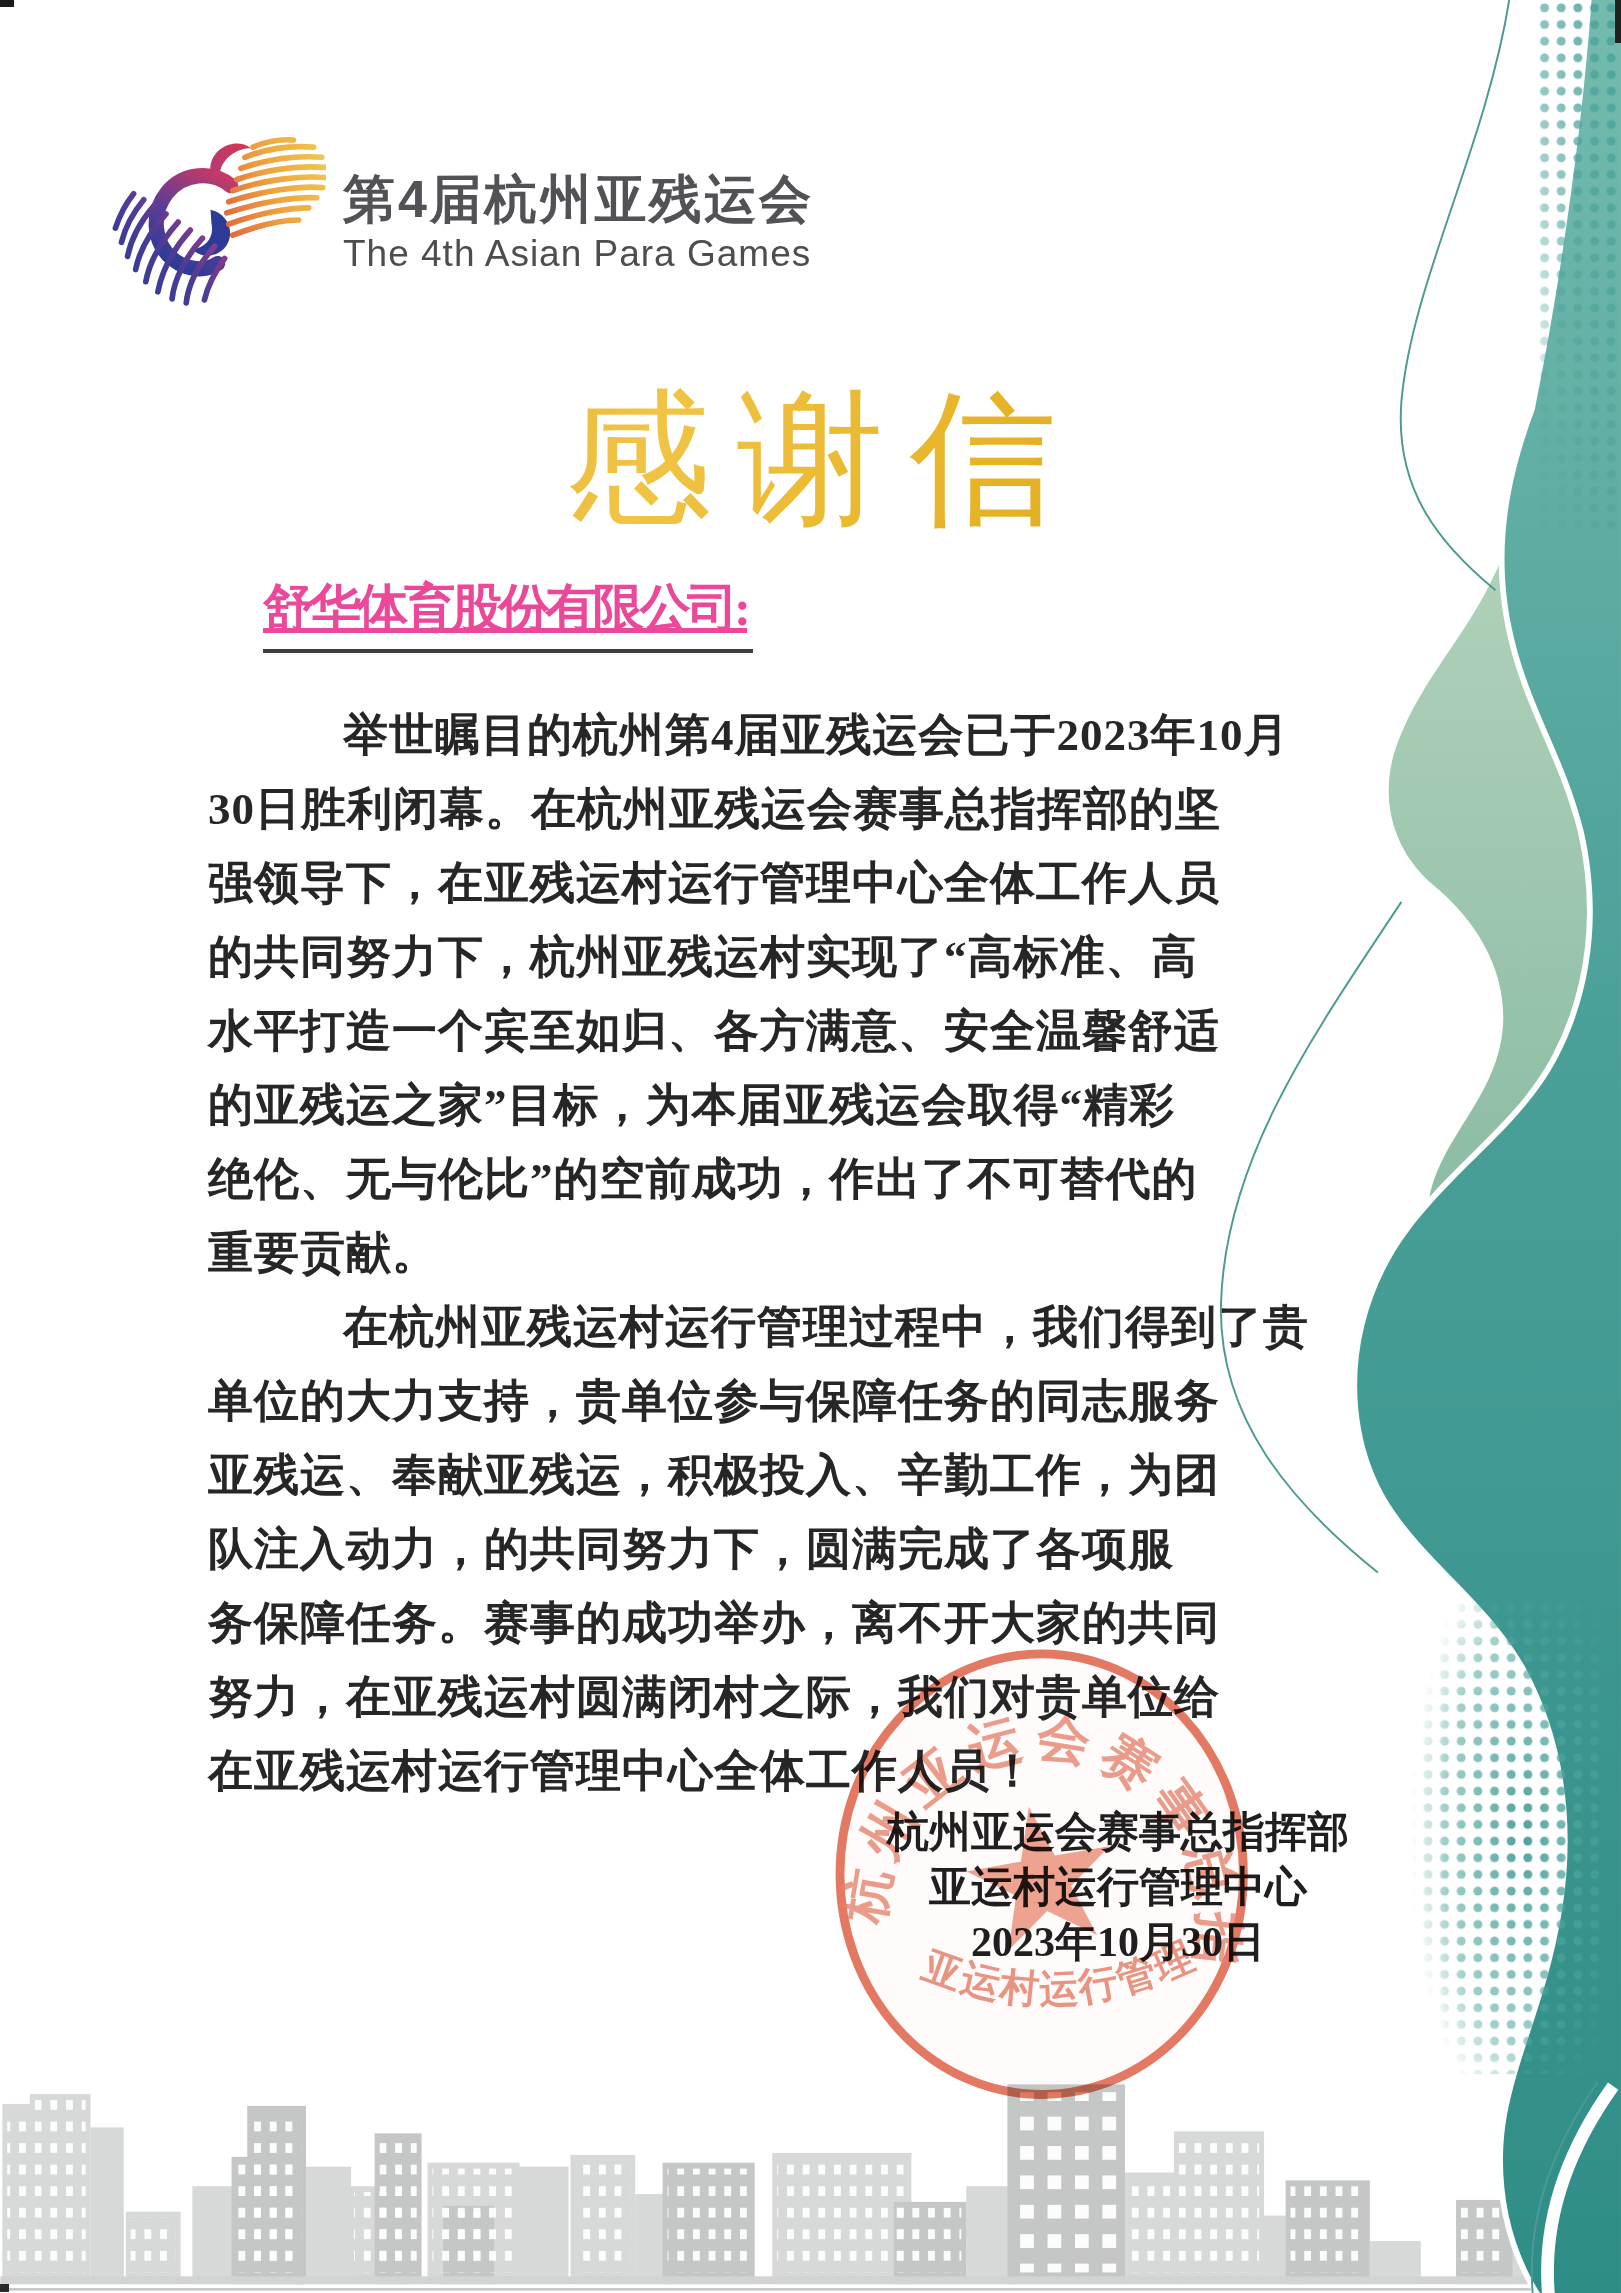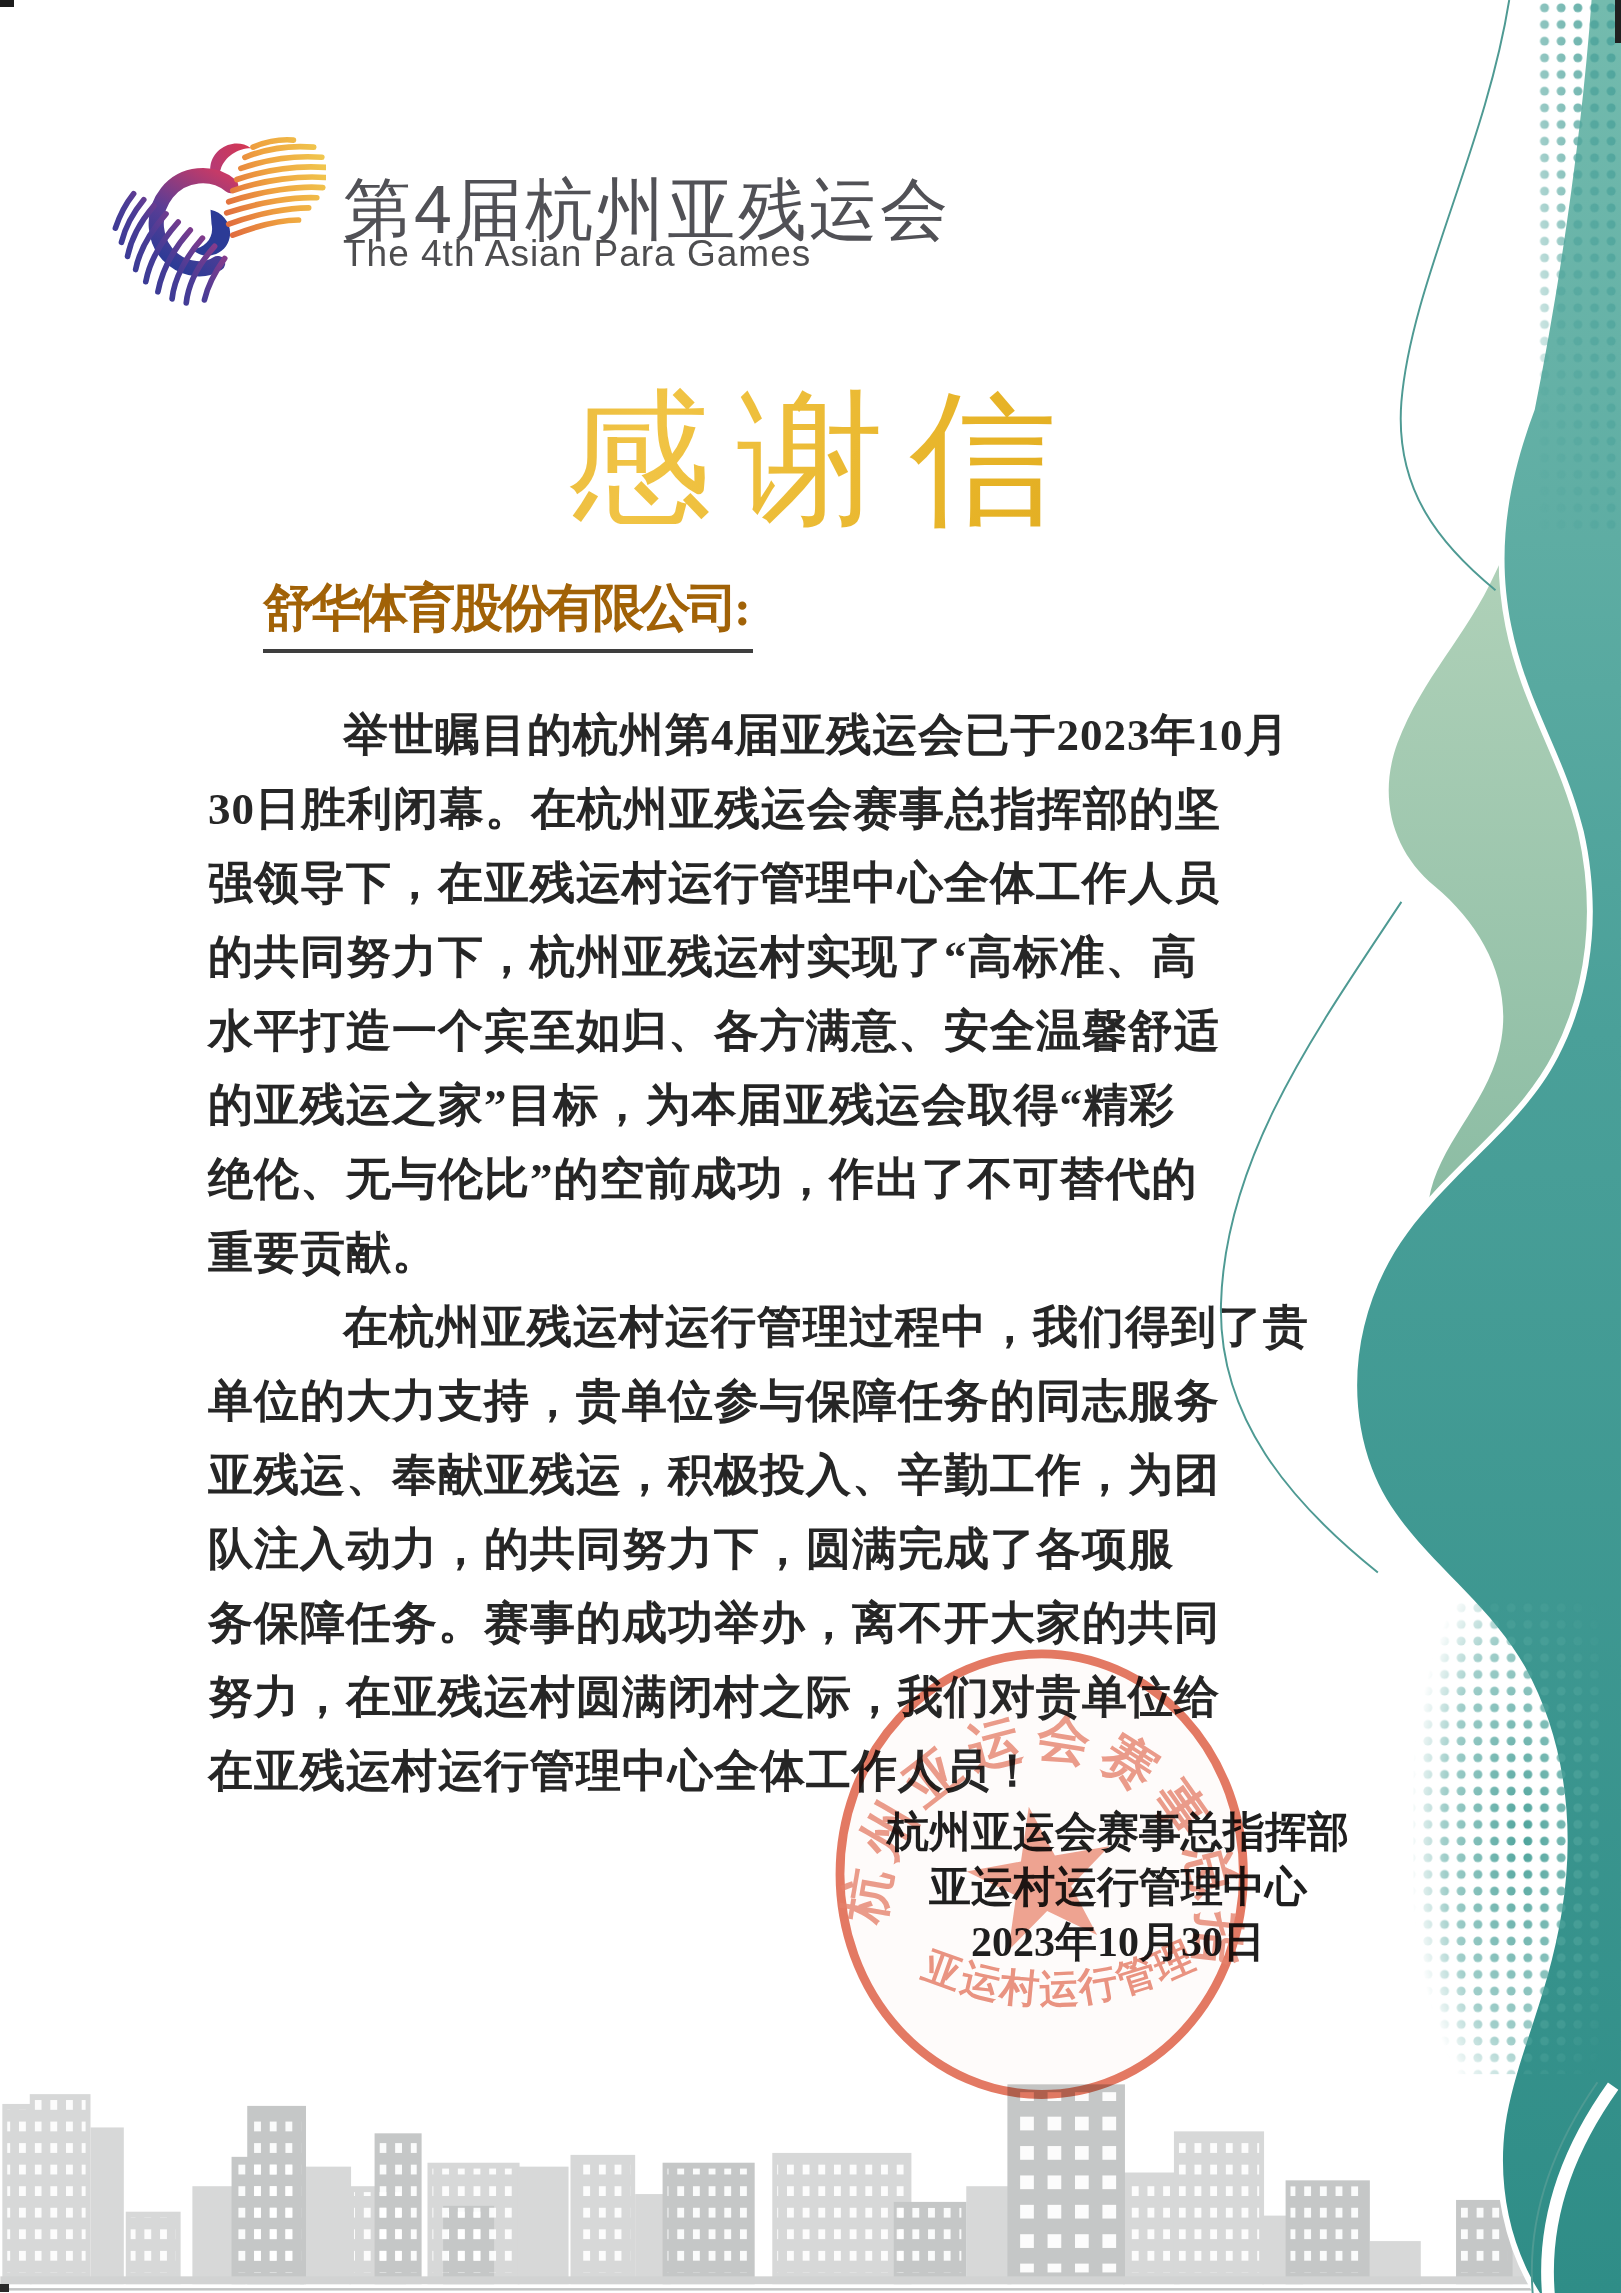--- a/index.html
+++ b/index.html
@@ -6,21 +6,21 @@
   .page{
     position:relative;width:1621px;height:2294px;margin:0 auto;
     background:#ffffff;overflow:hidden;
     font-family:"Liberation Serif","DejaVu Serif",serif;
   }
   
   .logo-mark{position:absolute;left:93px;top:135px;width:233px;height:172px;}
   .logo-zh{
     position:absolute;left:343px;top:165px;
     font-family:"Liberation Sans","DejaVu Sans",sans-serif;
-    font-size:68px;font-weight:400;color:#515156;letter-spacing:2.9px;white-space:nowrap;
+    font-size:52px;font-weight:700;color:#515156;letter-spacing:2.9px;white-space:nowrap;
   }
   .logo-en{
     position:absolute;left:343px;top:233px;
     font-family:"Liberation Sans","DejaVu Sans",sans-serif;
     font-size:37px;font-weight:400;color:#4d4d4f;letter-spacing:1px;white-space:nowrap;
   }
   
   .gold-title{
     position:absolute;left:0;top:361px;width:1621px;text-align:center;padding-left:25.5px;
     box-sizing:border-box;
@@ -29,22 +29,22 @@
   }
   @supports ((-webkit-background-clip:text)){
     .gold-title{
       background:linear-gradient(105deg,#d59a22 5%,#f1c445 40%,#e6b225 62%,#c9961d 95%);
       -webkit-background-clip:text;background-clip:text;-webkit-text-fill-color:transparent;
     }
   }
   
   .recipient{
     position:absolute;left:263px;top:574px;
-    font-size:51px;font-weight:700;color:#a16207;letter-spacing:-3.9px;
-    border-bottom:4.9px solid #3e3e3e;padding:0 5.9px 5.9px 0;white-space:nowrap;
+    font-size:51px;font-weight:700;color:#ec4899;letter-spacing:-3.9px;
+    border-bottom:4.9px solid #3e3e3e;padding:0 5.9px 5.9px 0;white-space:nowrap;text-decoration:underline;
   }
   
   .body-block{position:absolute;left:184px;top:698px;width:1019px;}
   .body-line{
     height:74px;line-height:74px;font-size:45px;font-weight:600;color:#262626;
     letter-spacing:1px;white-space:nowrap;margin-left:24px;
   }
   .indent{text-indent:135px;}
   
   .signature{

